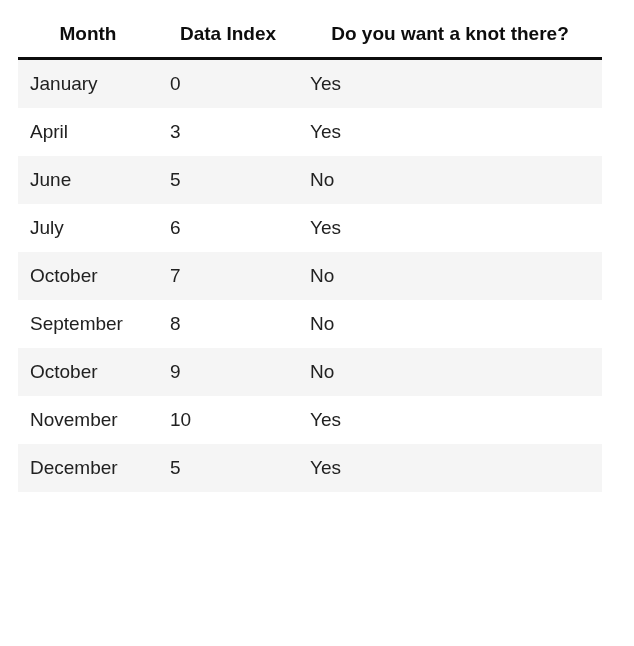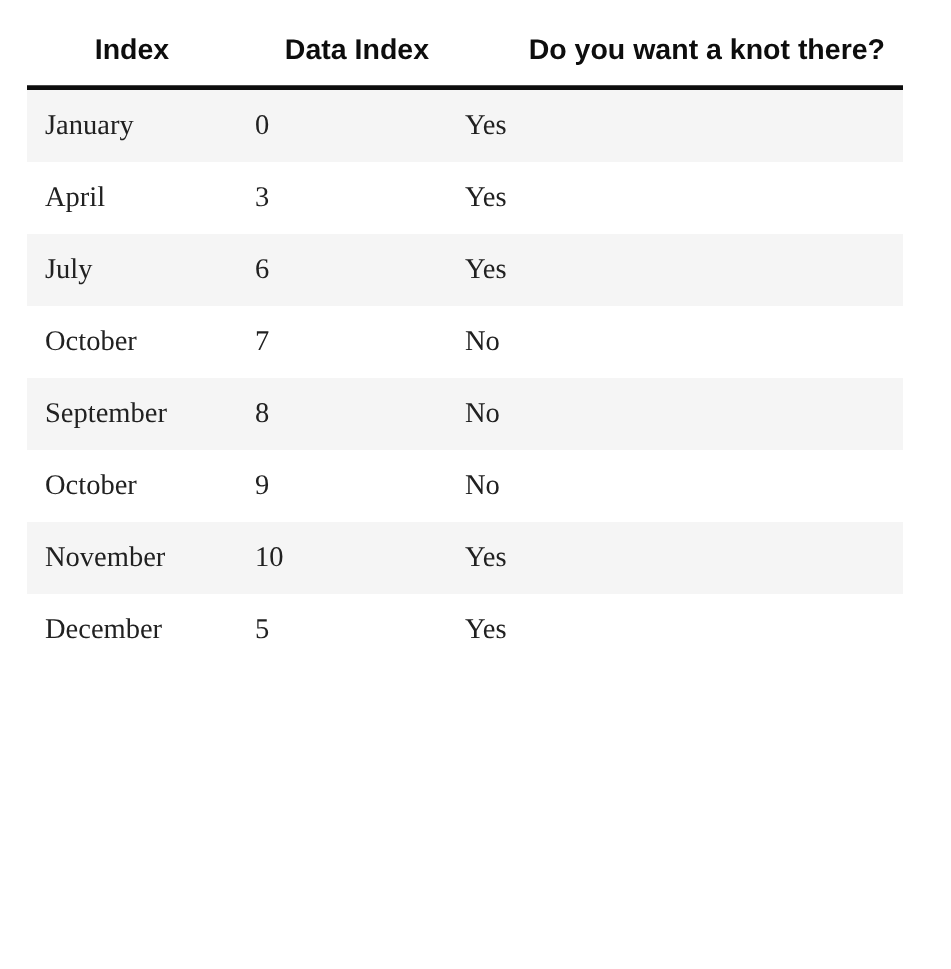--- a/index.html
+++ b/index.html
@@ -29,64 +29,68 @@
   thead th {
     font-weight: 700;
     color: #0d0d0d;
     height: 47px;
     padding: 0 12px;
     vertical-align: middle;
     border-bottom: 3px solid #0d0d0d;
     white-space: nowrap;
   }
   th.align-center { text-align: center; }
-  th.align-left   { text-align: right; }
+  th.align-left   { text-align: center; }
   tbody td {
     height: 48px;
     padding: 0 12px;
     vertical-align: middle;
     text-align: left;
     white-space: nowrap;
     font-weight: 400;
-    font-family: Liberation Serif, serif;
   }
   tbody tr:nth-child(odd) {
     background: #f5f5f5;
   }
   tbody tr:nth-child(even) {
     background: #ffffff;
   }
 </style>
 </head>
 <body>
 
 <div class="table-wrap">
   <table class="data-table">
     <colgroup>
       <col class="col-month">
       <col class="col-index">
       <col class="col-knot">
     </colgroup>
     <thead>
       <tr>
-        <th class="align-center">Index</th>
+        <th class="align-center">Month</th>
         <th class="align-left">Data Index</th>
         <th class="align-left">Do you want a knot there?</th>
       </tr>
     </thead>
     <tbody>
       <tr>
         <td>January</td>
         <td>0</td>
         <td>Yes</td>
       </tr>
       <tr>
         <td>April</td>
         <td>3</td>
         <td>Yes</td>
+      </tr>
+      <tr>
+        <td>June</td>
+        <td>5</td>
+        <td>No</td>
       </tr>
       <tr>
         <td>July</td>
         <td>6</td>
         <td>Yes</td>
       </tr>
       <tr>
         <td>October</td>
         <td>7</td>
         <td>No</td>

